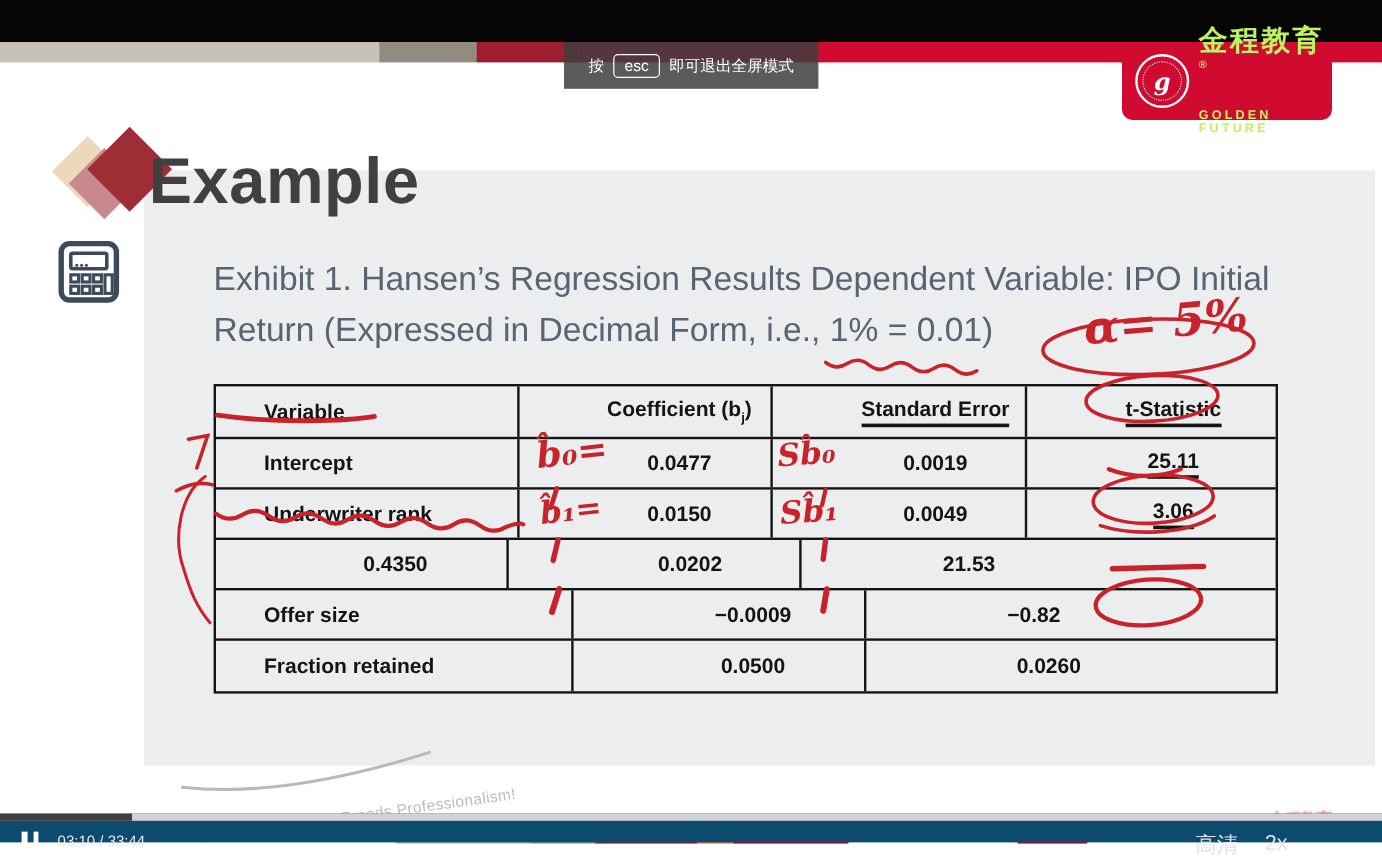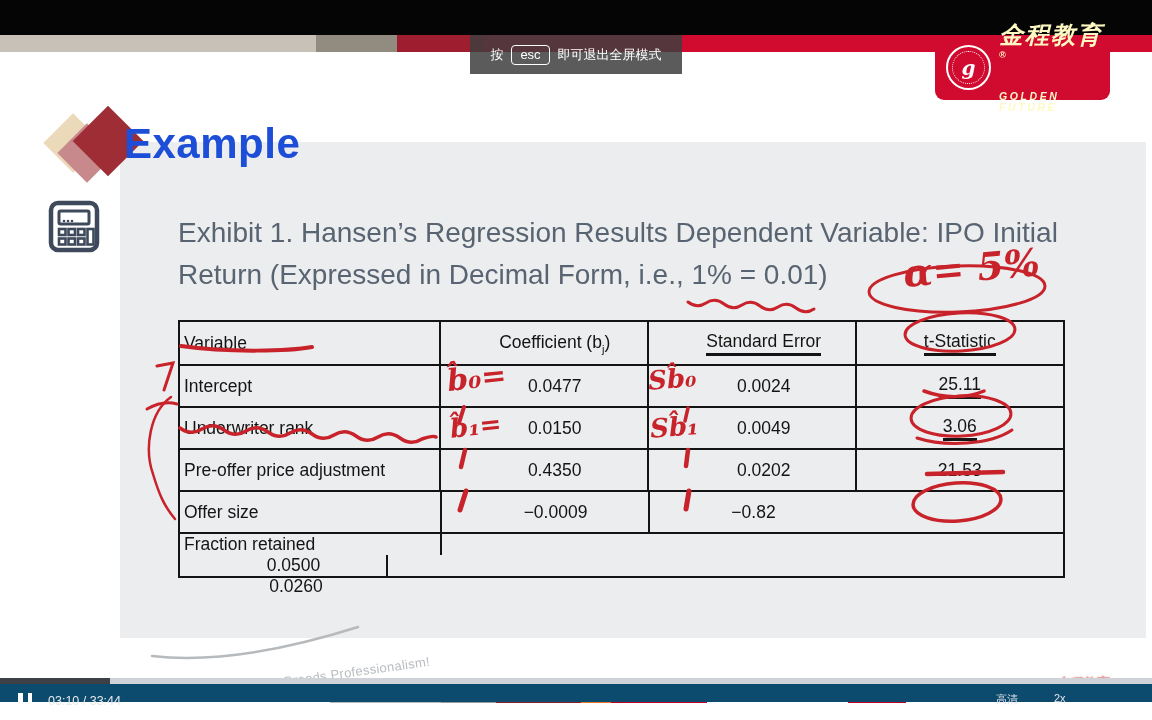--- a/index.html
+++ b/index.html
@@ -26,49 +26,49 @@
            display:flex; align-items:center; justify-content:center; gap:8px; color:#fff; font-size:13px; z-index:9; }
   .esc-key { border:1.5px solid #fff; border-radius:4px; padding:2px 8px 3px; font-size:13px; line-height:1; }
 
   
   .logo-block { position:absolute; left:935px; top:35px; width:175px; height:65px; background:#d10b2f;
                 border-radius:0 0 9px 9px; z-index:8; display:flex; align-items:center; padding-left:11px; }
   .seal { width:45px; height:45px; border:2.5px solid #fff; border-radius:50%; display:flex; align-items:center;
           justify-content:center; flex:0 0 auto; }
   .seal-inner { width:33px; height:33px; border:1px dotted #fff; border-radius:50%; display:flex; align-items:center;
           justify-content:center; color:#fff; font-family:"DejaVu Serif", serif; font-style:italic; font-weight:bold; font-size:20px; }
-  .logo-text { margin-left:8px; color:#fef9c3; line-height:1;font-style:italic; }
+  .logo-text { margin-left:8px; color:#bef264; line-height:1; }
   .logo-cn { font-size:24px; font-weight:bold; letter-spacing:2px; }
   .logo-reg { font-size:9px; vertical-align:super; }
   .logo-en { font-size:10.5px; font-weight:bold; letter-spacing:2.6px; margin-top:20px; }
 
   
   .diamond { position:absolute; z-index:5; }
   .d1 { left:52px; top:70px;  width:42px; height:42px; background:#ecd9ba; transform:rotate(45deg); }
   .d2 { left:66px; top:80px;  width:42px; height:42px; background:#c8898d; transform:rotate(45deg); }
   .d3 { left:83px; top:64px;  width:50px; height:50px; background:#9f2d36; transform:rotate(45deg); z-index:6; }
-  .heading { position:absolute; left:124px; top:68px; font-size:42px; font-weight:bold; color:#1d4ed8; z-index:6; letter-spacing:0.5px; }
+  .heading { position:absolute; left:124px; top:68px; font-size:54px; font-weight:bold; color:#404040; z-index:6; letter-spacing:0.5px; }
 
   
   .calc { position:absolute; left:46px; top:148px; z-index:6; }
 
   
   .exhibit { position:absolute; left:178px; top:160px; width:920px; color:#596472; font-size:28px; line-height:42px; z-index:6; }
 
   
   .alpha-note { position:absolute; left:903px; top:193px; color:#c8222a; font-size:38px; font-style:italic; font-weight:bold;
                 transform:rotate(-5deg); z-index:8; font-family:"DejaVu Serif", serif; }
 
   
   .rtable { position:absolute; left:178px; top:268px; width:887px; border:2.5px solid #141414; z-index:6; color:#141414; }
   .trow { display:flex; border-bottom:2px solid #141414; height:42px; }
   .trow.thead { height:44px; border-bottom:2.5px solid #141414; }
-  .trow:last-child { border-bottom:none;flex-direction:column; }
+  .trow:last-child { border-bottom:none; }
   .cell { border-right:2px solid #141414; display:flex; align-items:center; justify-content:center;
-          font-weight:normal; font-size:17.5px; }
+          font-weight:bold; font-size:17.5px;margin-left:36px; }
   .cell:last-child { border-right:none;text-align:center; }
   .c1 { width:262px; justify-content:flex-start; padding-left:4px; }
   .c2 { width:208px;padding-left:21px; }
   .c3 { width:208px;padding-left:24px; }
   .c4 { width:207px; }
   sub { font-size:11px; }
   .bu { border-bottom:3px solid #141414; padding-bottom:1px; }
 
   
   .hw { position:absolute; color:#c8222a; z-index:8; font-family:"DejaVu Serif", serif; font-style:italic; font-weight:bold; }
@@ -95,21 +95,21 @@
   .corner-mark { position:absolute; left:1058px; top:622px; font-size:13px; color:rgba(201,40,40,.28);
                  z-index:6; text-shadow:0 0 2px rgba(201,40,40,.3); font-weight:bold; }
 
   
   .player { position:absolute; left:0; top:678px; width:1152px; height:24px; background:#0c4a6e; z-index:10; }
   .progress { position:absolute; left:0; top:0; width:1152px; height:6px; background:#cfd3d7; cursor:pointer; }
   .progress .played { position:absolute; left:0; top:0; height:6px; width:110px; background:#3d4044; }
   .pause-btn { position:absolute; left:18px; top:15px; width:14px; height:15px; display:flex; gap:5px; cursor:pointer; }
   .pause-btn span { width:4.5px; height:15px; background:#fff; }
   .time { position:absolute; left:48px; top:16px; color:#e8eaed; font-size:12.5px; }
-  .pbtn { position:absolute; top:14px; color:#dfe3e8; font-size:11px; cursor:pointer; }
+  .pbtn { position:absolute; top:14px; color:#dfe3e8; font-size:18px; cursor:pointer; }
   .q-btn { left:996px; }
   .spd-btn { left:1054px; }
 </style>
 </head>
 <body>
 
 <div class="stage">
 
   <div class="topbar"></div>
 
@@ -165,35 +165,34 @@
         <div class="cell c3">
             <span class="bu">Standard Error</span>
           </div>
         <div class="cell c4">
             <span class="bu">t-Statistic</span>
           </div>
       </div>
       <div class="trow">
         <div class="cell c1">Intercept</div>
         <div class="cell c2">0.0477</div>
-        <div class="cell c3">0.0024</div>
+        <div class="cell c3">0.0019</div>
         <div class="cell c4">
             <span class="bu">25.11</span>
           </div>
       </div>
       <div class="trow">
         <div class="cell c1">Underwriter rank</div>
         <div class="cell c2">0.0150</div>
         <div class="cell c3">0.0049</div>
         <div class="cell c4">
             <span class="bu">3.06</span>
           </div>
       </div>
       <div class="trow">
-        <div class="cell c1">Pre-offer price adjustment</div>
         <div class="cell c2">0.4350</div>
         <div class="cell c3">0.0202</div>
         <div class="cell c4">21.53</div>
       </div>
       <div class="trow">
         <div class="cell c1">Offer size</div>
         <div class="cell c2">−0.0009</div>
         <div class="cell c4">−0.82</div>
       </div>
       <div class="trow">

